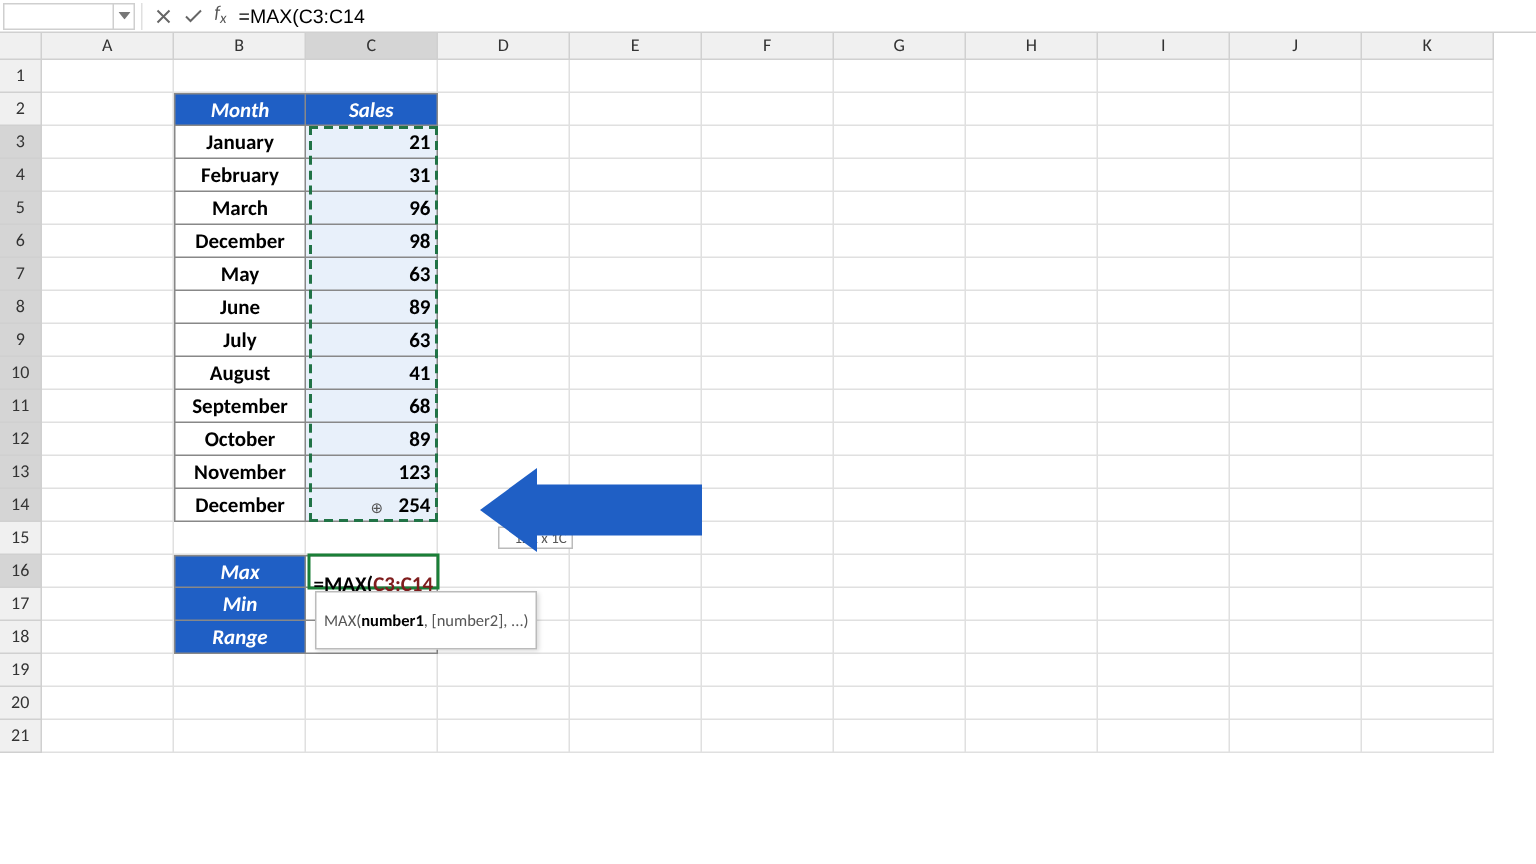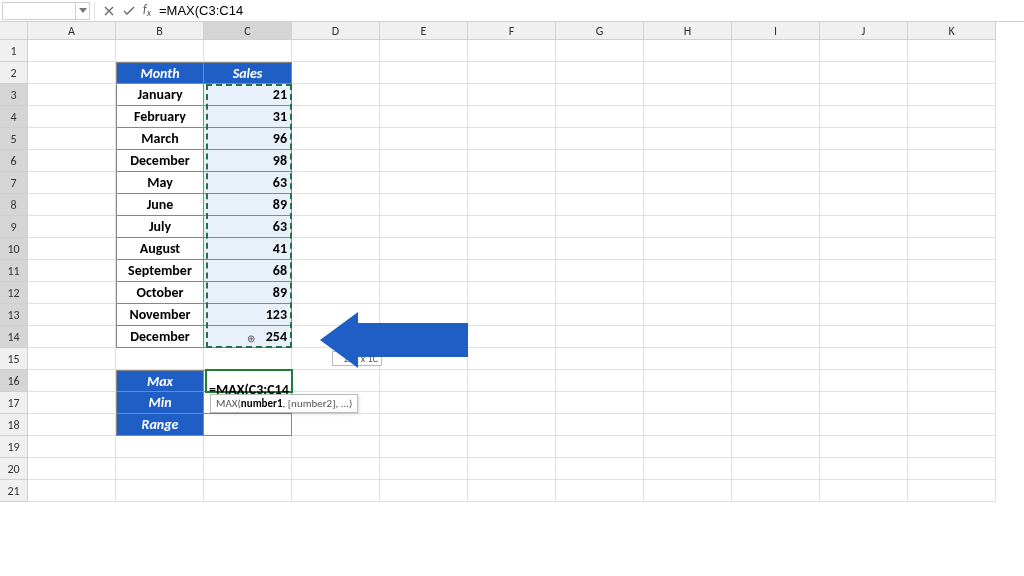--- a/index.html
+++ b/index.html
@@ -29,32 +29,32 @@
     .hdr-blue { background: #1f5fc5; color: #fff; font-weight: bold; justify-content: center; font-style: italic; }
     .bord { border-right: 1px solid #888; border-bottom: 1px solid #888; }
     .bord-l { border-left: 1px solid #888; }
     .bord-t { border-top: 1px solid #888; }
     .sel-cell { background: #e8f0fa; }
     .ants-box { position:absolute; pointer-events:none; border:2px dashed #217346; }
 
     .col-h.selected, .row-h.selected { background: #d5d5d5; }
 
     
-    .fn-tip { position: absolute; background: #fff; border: 1px solid #bbb; font-size: 11px; padding: 2px 5px; color: #555; box-shadow: 1px 1px 3px rgba(0,0,0,.15); }
+    .fn-tip { position: absolute; background: #fff; border: 1px solid #bbb; font-size: 11px; padding: 12px 5px; color: #555; box-shadow: 1px 1px 3px rgba(0,0,0,.15); }
     .fn-tip b { color: #000; }
     .sel-badge { position:absolute; background: #fff; border:1px solid #bbb; font-size:10px; color:#555; padding:0 3px; }
 
     .arrow-annot { position: absolute; }
     .arrow-body { width: 110px; height: 34px; background: #1f5fc5; }
     .arrow-head { width: 0; height: 0; border-top: 28px solid transparent; border-bottom: 28px solid transparent; border-right: 38px solid #1f5fc5; position: absolute; left: -38px; top: -11px; }
 
     .active-ring { position:absolute; border:2px solid #1a7f37; pointer-events:none; }
     
     .formula-cell-overlay { position:absolute; font-size:14px; font-weight:bold; display:flex; align-items:center; }
-    .formula-cell-overlay .ref { color:#000000; }
+    .formula-cell-overlay .ref { color:#7f1d1d; }
   </style>
 </head>
 <body>
 
 <div class="formula-bar">
   <div class="name-box"></div>
   <div class="name-box-dd">
     <svg width="8" height="5">
         <path d="M0 0 L8 0 L4 5 Z" fill="#777"></path>
       </svg>

